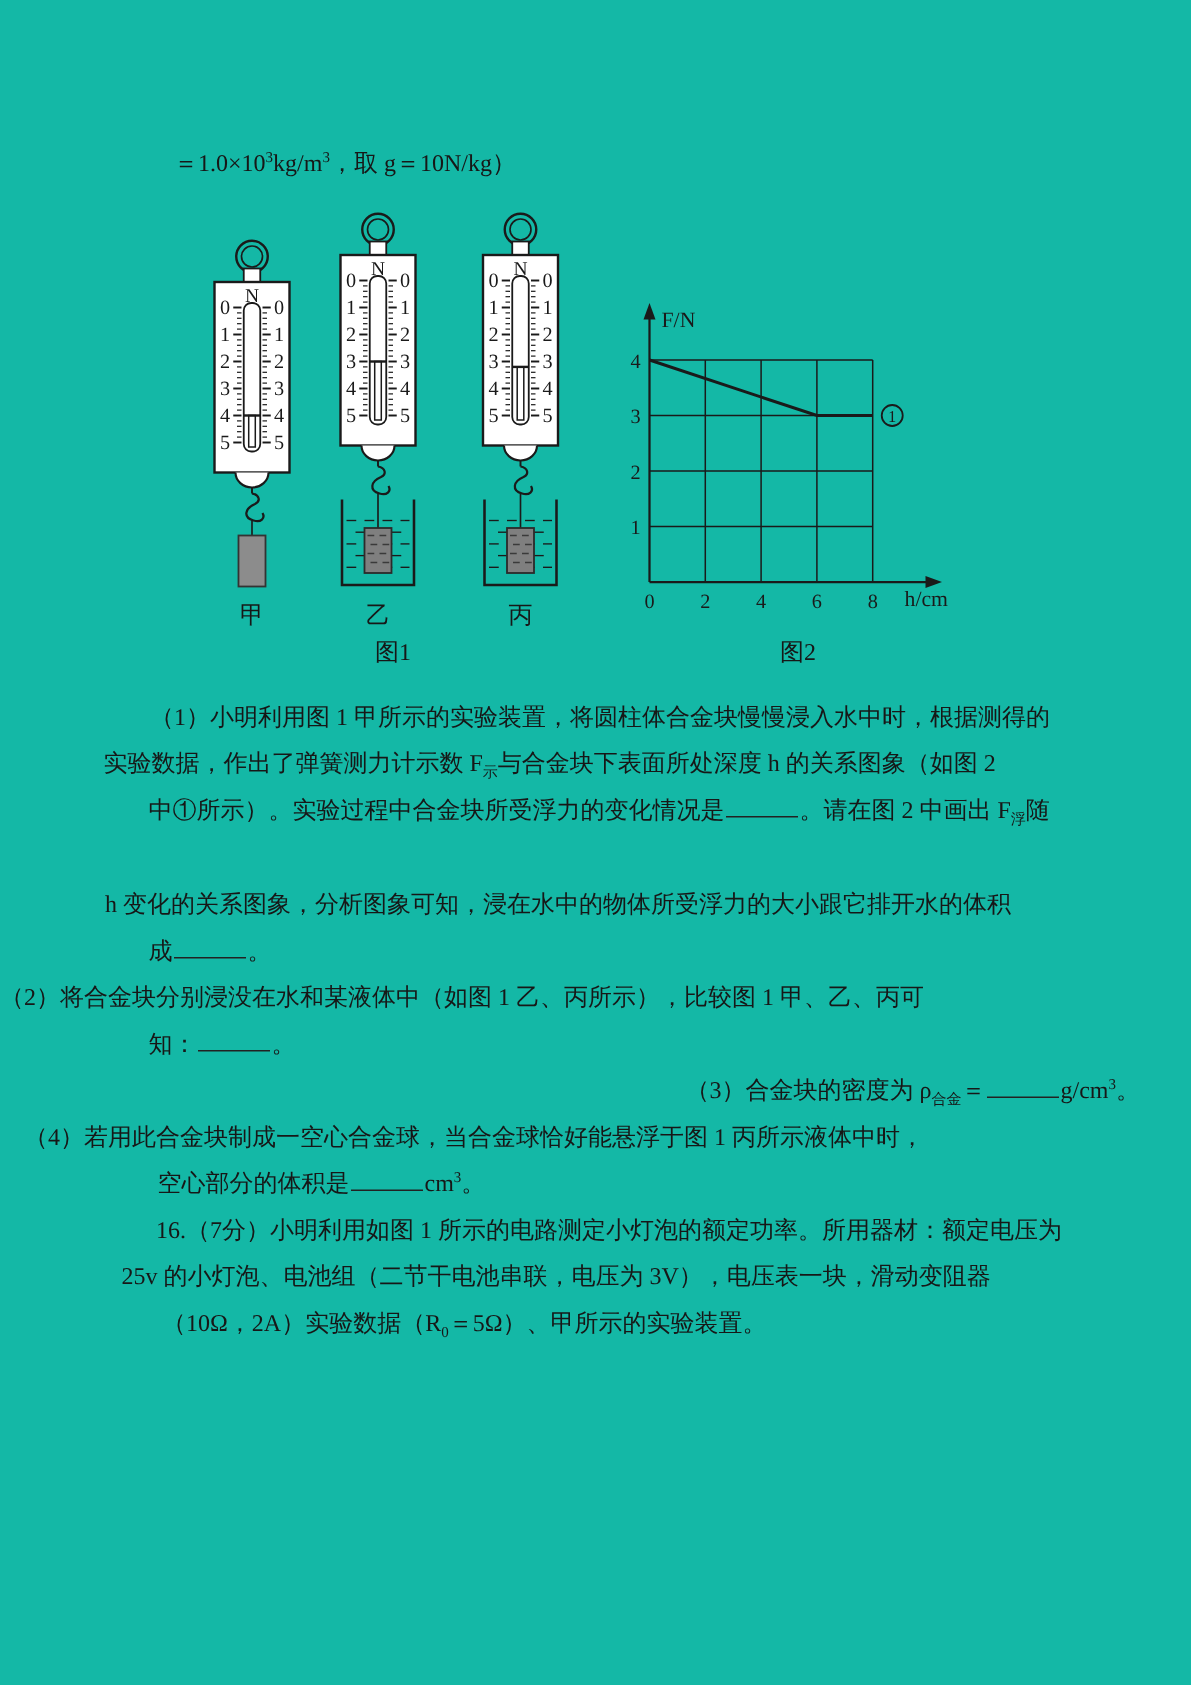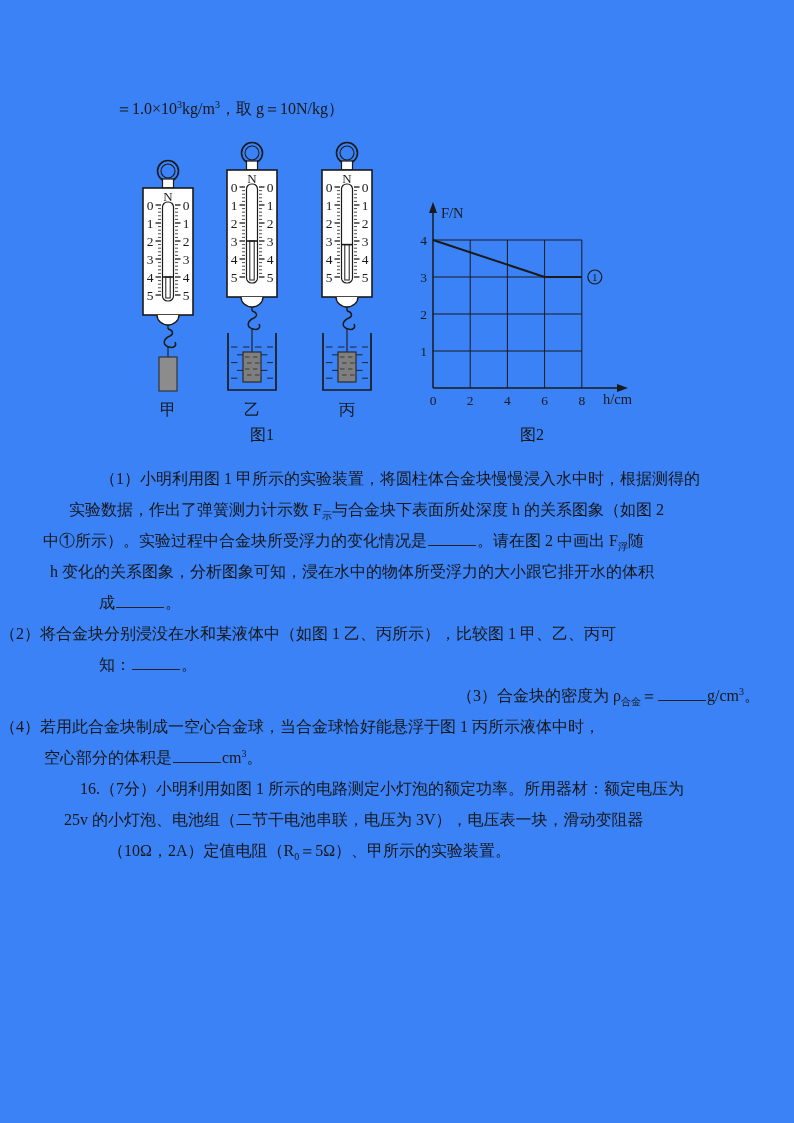--- a/index.html
+++ b/index.html
@@ -1,16 +1,16 @@
 <!DOCTYPE html>
 <html><head>
 <meta charset="utf-8">
 <style>
   html,body{margin:0;padding:0;background:#e8e8e8;}
-  .page{position:relative;width:794px;height:1123px;background:#3b82f6;margin:0 auto;
+  .page{position:relative;width:794px;height:1123px;background:#14b8a6;margin:0 auto;
         font-family:"Liberation Serif","DejaVu Serif",serif;color:#171717;overflow:hidden;}
   .formula{position:absolute;left:116px;top:99px;font-size:16px;white-space:nowrap;}
   #text-lines{position:absolute;left:0;top:463px;width:760px;}
   .tline{height:31px;line-height:31px;font-size:16px;white-space:nowrap;}
   sub{font-size:10px;line-height:0;}
   sup{font-size:10px;line-height:0;}
   .blank{display:inline-block;width:48px;height:15px;border-bottom:1.2px solid #222;margin:0 1px;vertical-align:baseline;}
   .fig-label{position:absolute;width:44px;text-align:center;font-size:16px;}
   svg{position:absolute;}
   svg text{font-family:"Liberation Serif","DejaVu Serif",serif;}
@@ -350,26 +350,26 @@
         <circle cx="594.8199999999999" cy="277" r="7" fill="none" stroke="#1a1a1a" stroke-width="1.2"></circle>
         <text x="594.8199999999999" y="281" font-size="11" text-anchor="middle" fill="#1a1a1a">1</text>
       </g>
     </svg>
 
   <div class="fig-label" style="left:510px;top:425px">图2</div>
 
   <div id="text-lines">
       <div class="tline" style="padding-left: 100px;"><span>（1）小明利用图 1 甲所示的实验装置，将圆柱体合金块慢慢浸入水中时，根据测得的</span></div>
       <div class="tline" style="padding-left: 69px;"><span>实验数据，作出了弹簧测力计示数 F</span><sub>示</sub><span>与合金块下表面所处深度 h 的关系图象（如图 2</span></div>
-      <div class="tline" style="padding-left: 43px;"><span>中①所示）。实验过程中合金块所受浮力的变化情况是</span><span class="blank"></span><span>。请在图 2 中画出 F</span><sub>浮</sub><span>随</span></div>
-      <div class="tline" style="padding-left: 50px;"><span>h 变化的关系图象，分析图象可知，浸在水中的物体所受浮力的大小跟它排开水的体积</span></div>
+      <div class="tline" style="padding-left: 99px;"><span>中①所示）。实验过程中合金块所受浮力的变化情况是</span><span class="blank"></span><span>。请在图 2 中画出 F</span><sub>浮</sub><span>随</span></div>
+      <div class="tline" style="padding-left: 70px; margin-top: 32px;"><span>h 变化的关系图象，分析图象可知，浸在水中的物体所受浮力的大小跟它排开水的体积</span></div>
       <div class="tline" style="padding-left: 99px;"><span>成</span><span class="blank"></span><span>。</span></div>
       <div class="tline" style=""><span>（2）将合金块分别浸没在水和某液体中（如图 1 乙、丙所示），比较图 1 甲、乙、丙可</span></div>
       <div class="tline" style="padding-left: 99px;"><span>知：</span><span class="blank"></span><span>。</span></div>
       <div class="tline" style="padding-left: 103px; text-align: right;"><span>（3）合金块的密度为 ρ</span><sub>合金</sub><span>＝</span><span class="blank"></span><span>g/cm</span><sup>3</sup><span>。</span></div>
-      <div class="tline" style=""><span>（4）若用此合金块制成一空心合金球，当合金球恰好能悬浮于图 1 丙所示液体中时，</span></div>
-      <div class="tline" style="padding-left: 44px;"><span>空心部分的体积是</span><span class="blank"></span><span>cm</span><sup>3</sup><span>。</span></div>
-      <div class="tline" style="padding-left: 80px;"><span>16.（7分）小明利用如图 1 所示的电路测定小灯泡的额定功率。所用器材：额定电压为</span></div>
-      <div class="tline" style="padding-left: 64px;"><span>25v 的小灯泡、电池组（二节干电池串联，电压为 3V），电压表一块，滑动变阻器</span></div>
-      <div class="tline" style="padding-left: 108px;"><span>（10Ω，2A）定值电阻（R</span><sub>0</sub><span>＝5Ω）、甲所示的实验装置。</span></div>
+      <div class="tline" style=" margin-left: 16px;"><span>（4）若用此合金块制成一空心合金球，当合金球恰好能悬浮于图 1 丙所示液体中时，</span></div>
+      <div class="tline" style="padding-left: 105px;"><span>空心部分的体积是</span><span class="blank"></span><span>cm</span><sup>3</sup><span>。</span></div>
+      <div class="tline" style="padding-left: 104px;"><span>16.（7分）小明利用如图 1 所示的电路测定小灯泡的额定功率。所用器材：额定电压为</span></div>
+      <div class="tline" style="padding-left: 81px;"><span>25v 的小灯泡、电池组（二节干电池串联，电压为 3V），电压表一块，滑动变阻器</span></div>
+      <div class="tline" style="padding-left: 108px;"><span>（10Ω，2A）实验数据（R</span><sub>0</sub><span>＝5Ω）、甲所示的实验装置。</span></div>
     </div>
 
 </div>
 
 </body></html>

